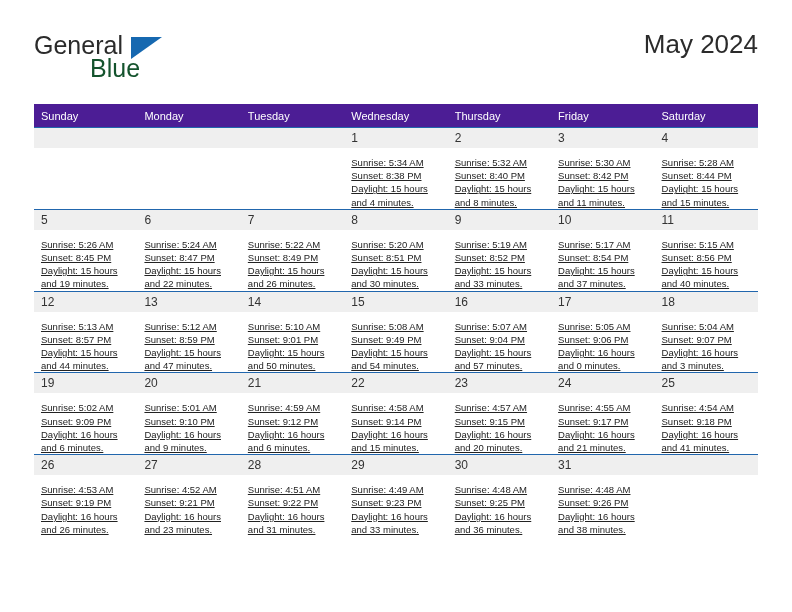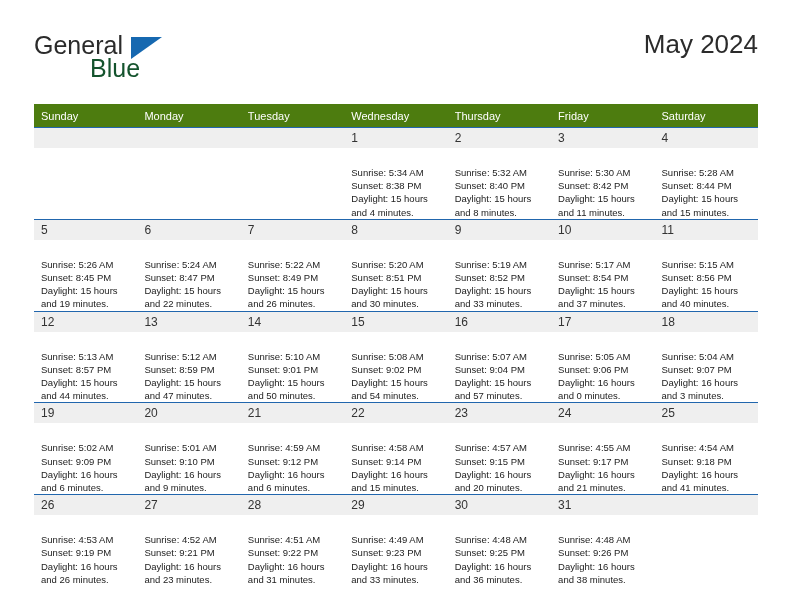--- a/index.html
+++ b/index.html
@@ -90,21 +90,21 @@
   .calendar {
     position: absolute;
     left: 34px;
     top: 104px;
     width: 724px;
     border-collapse: collapse;
     table-layout: fixed;
   }
 
   .calendar th {
-    background: #4d7c0f;
+    background: #4c1d95;
     color: #ffffff;
     font-weight: normal;
     font-size: 11px;
     text-align: left;
     padding: 5px 0 5px 7px;
     height: 13px;
     border: none;
   }
 
   .calendar td {
@@ -119,24 +119,25 @@
   .daynum {
     background: #efefef;
     font-size: 12px;
     color: #333333;
     padding: 3px 0 3px 7px;
     height: 14px;
     line-height: 14px;
   }
 
   .dayinfo {
-    padding: 18px 6px 0 7px;
+    padding: 8px 6px 0 7px;
     font-size: 9.5px;
     line-height: 13.2px;
     color: #222222;
+    text-decoration: underline;
   }
   .dayinfo div {
     white-space: nowrap;
   }
 
   .empty .daynum {
     color: transparent;
   }
 </style>
 </head>
@@ -308,21 +309,21 @@
               <div>Sunrise: 5:10 AM</div>
               <div>Sunset: 9:01 PM</div>
               <div>Daylight: 15 hours</div>
               <div>and 50 minutes.</div>
             </div>
           </td>
           <td>
             <div class="daynum">15</div>
             <div class="dayinfo">
               <div>Sunrise: 5:08 AM</div>
-              <div>Sunset: 9:02 PM</div>
+              <div>Sunset: 9:49 PM</div>
               <div>Daylight: 15 hours</div>
               <div>and 54 minutes.</div>
             </div>
           </td>
           <td>
             <div class="daynum">16</div>
             <div class="dayinfo">
               <div>Sunrise: 5:07 AM</div>
               <div>Sunset: 9:04 PM</div>
               <div>Daylight: 15 hours</div>

